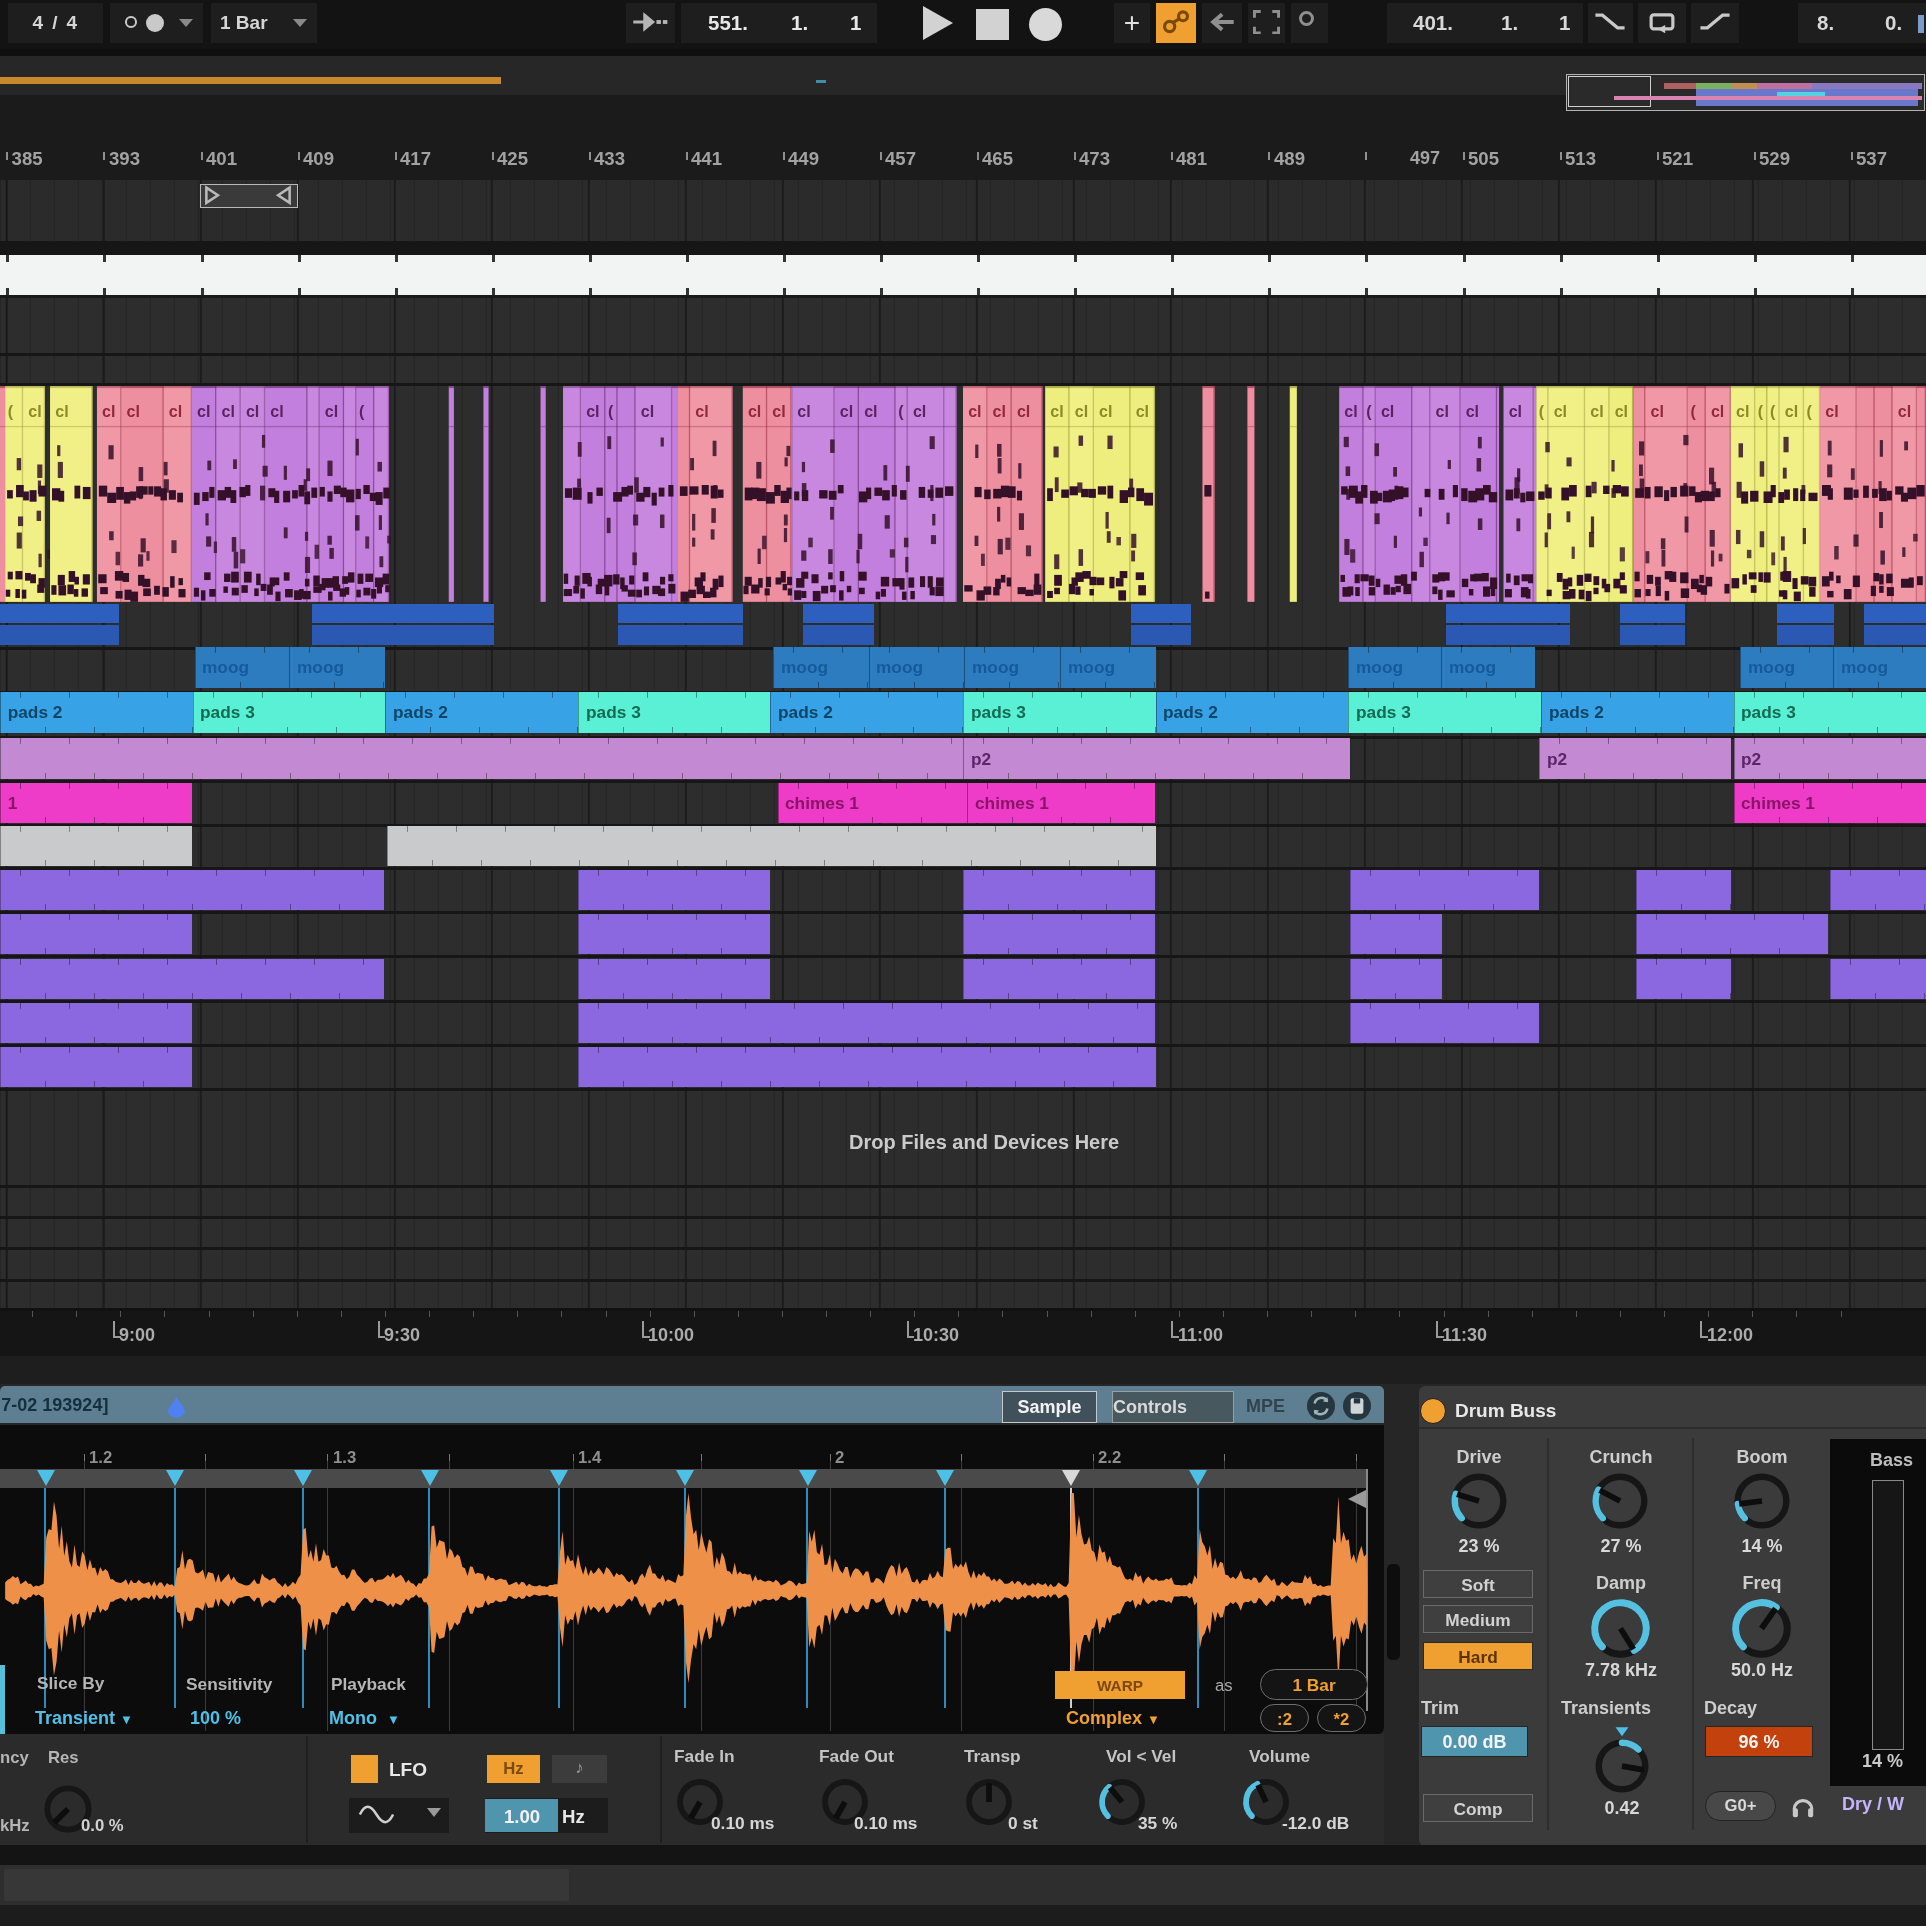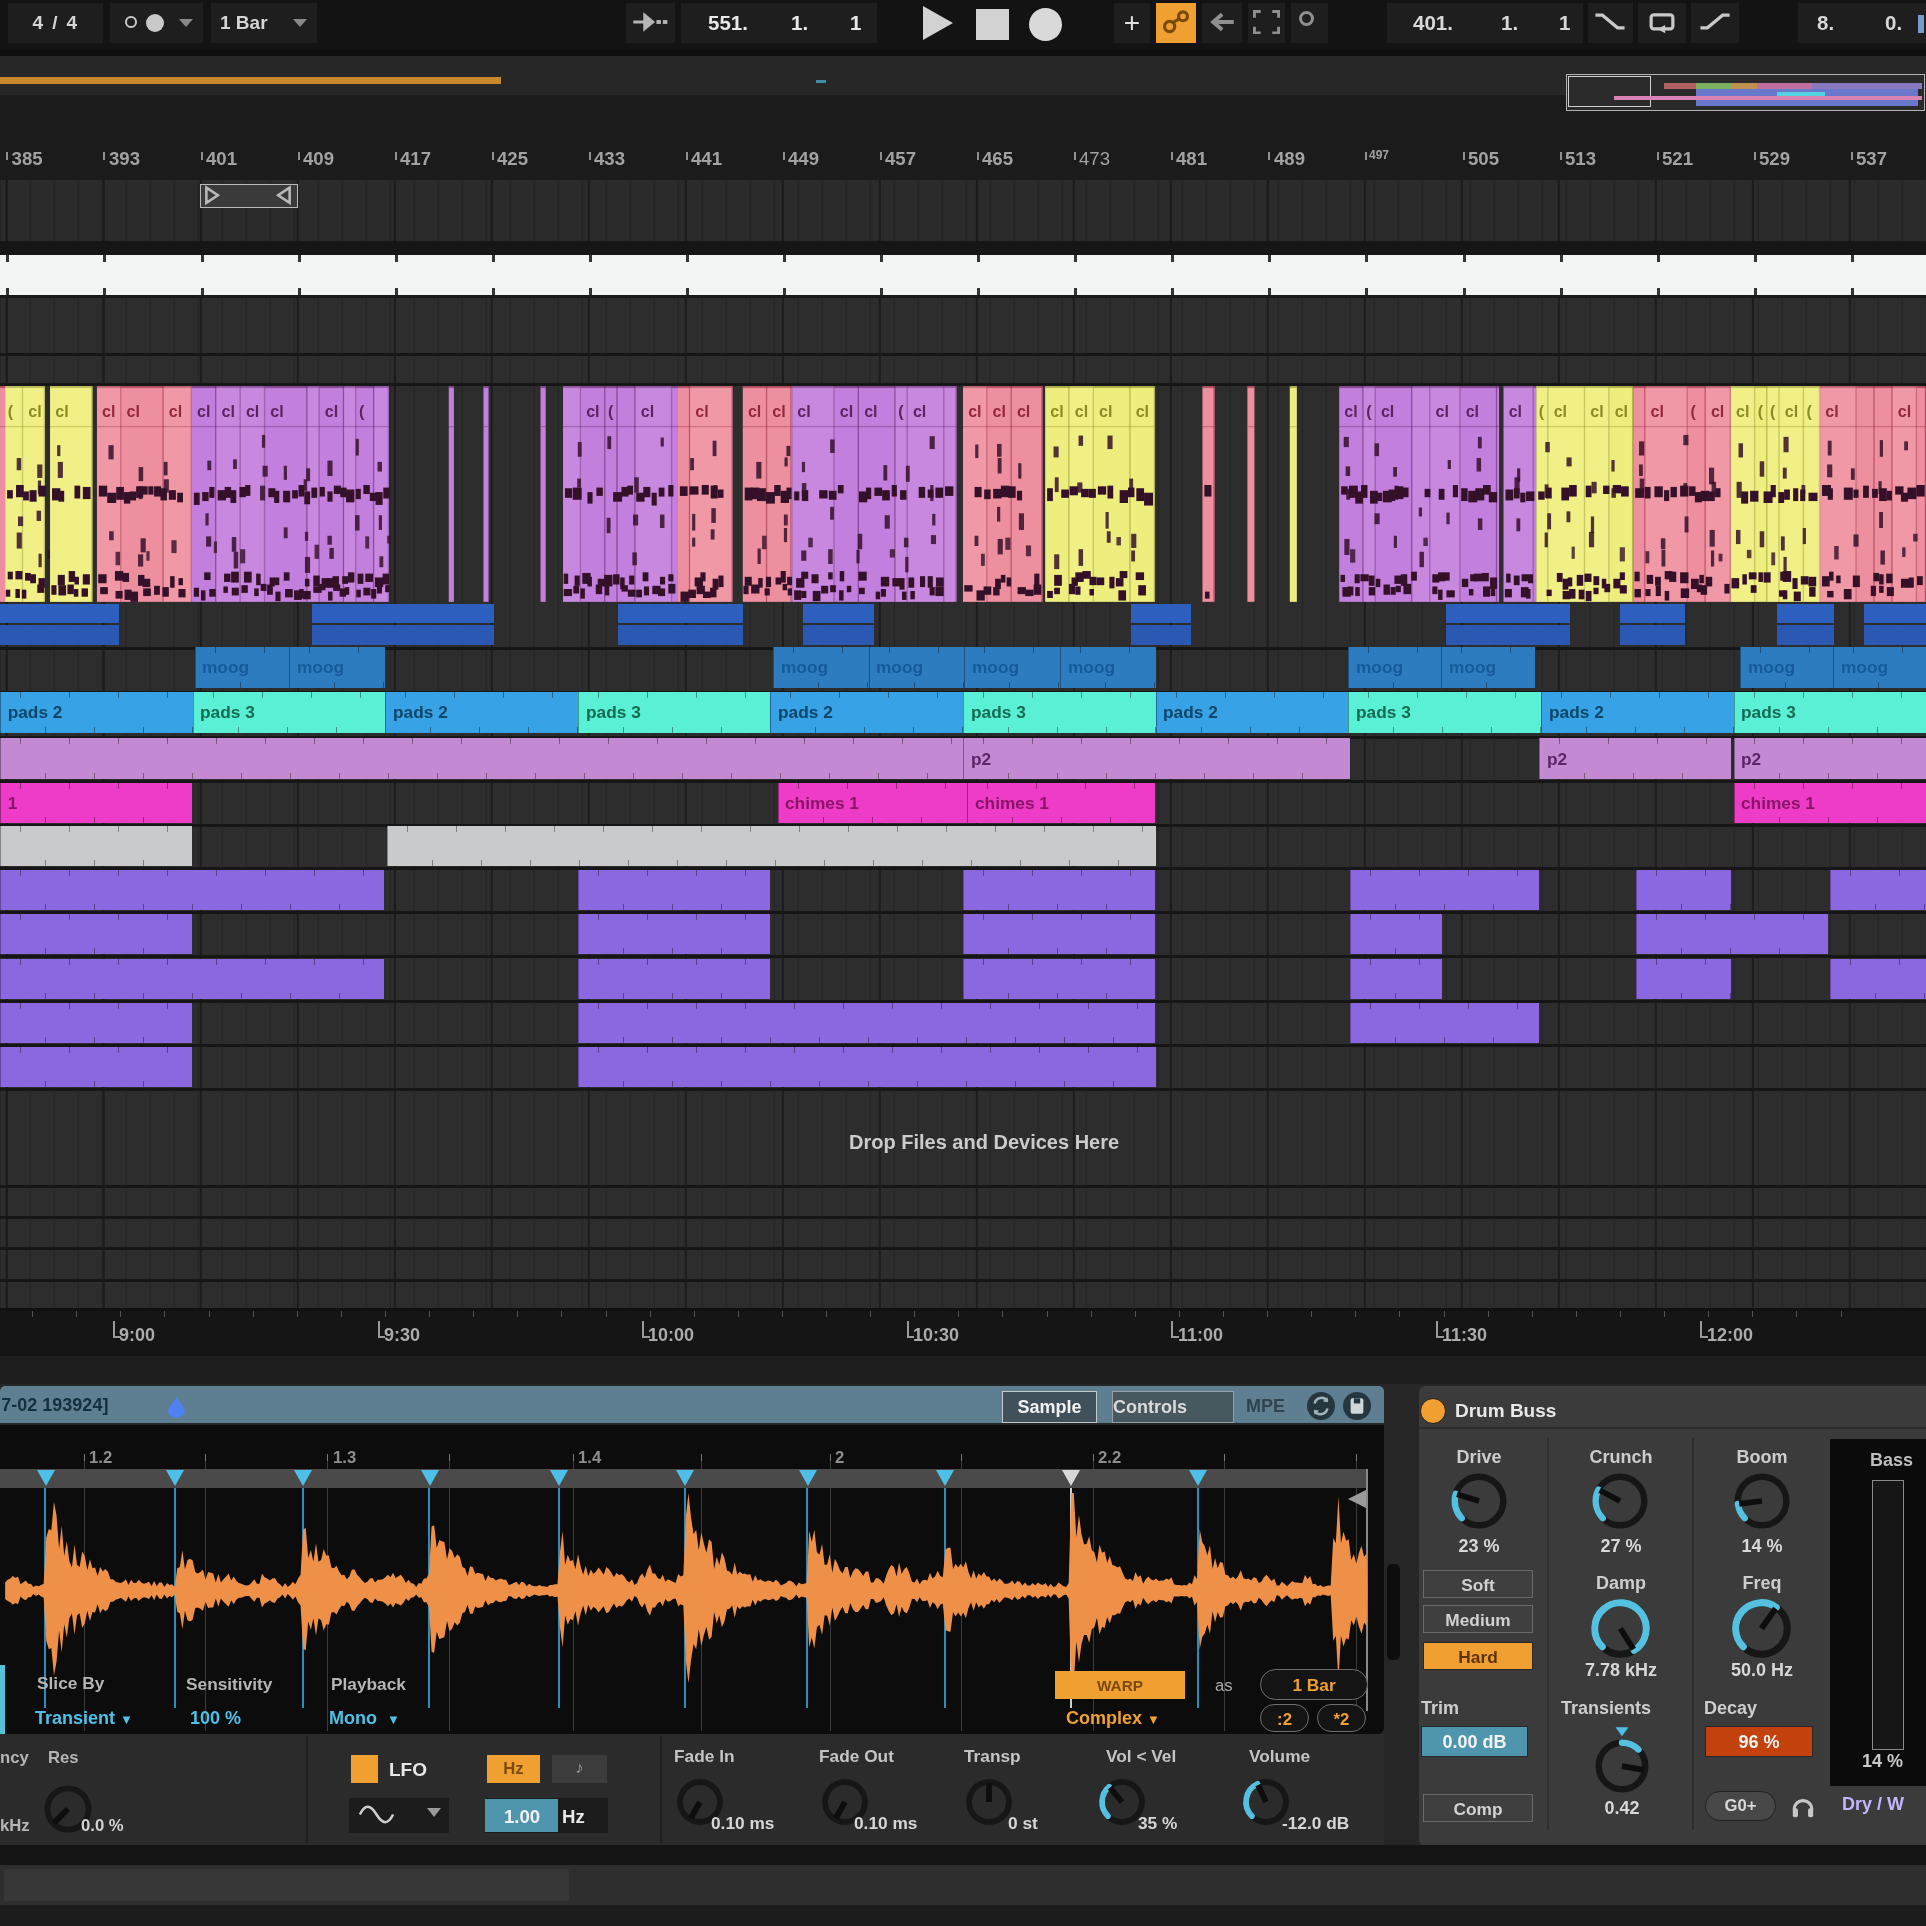--- a/index.html
+++ b/index.html
@@ -110,27 +110,27 @@
 <div class="abs" style="left:594px;top:148px;font-size:18.6px;font-weight:bold;color:#a2a2a2;white-space:nowrap">433</div>
 <div class="abs" style="left:686px;top:152px;width:1.9px;height:7.7px;background:#8f8f8f"></div>
 <div class="abs" style="left:691px;top:148px;font-size:18.6px;font-weight:bold;color:#a2a2a2;white-space:nowrap">441</div>
 <div class="abs" style="left:783px;top:152px;width:1.9px;height:7.7px;background:#8f8f8f"></div>
 <div class="abs" style="left:788px;top:148px;font-size:18.6px;font-weight:bold;color:#a2a2a2;white-space:nowrap">449</div>
 <div class="abs" style="left:880px;top:152px;width:1.9px;height:7.7px;background:#8f8f8f"></div>
 <div class="abs" style="left:885px;top:148px;font-size:18.6px;font-weight:bold;color:#a2a2a2;white-space:nowrap">457</div>
 <div class="abs" style="left:977px;top:152px;width:1.9px;height:7.7px;background:#8f8f8f"></div>
 <div class="abs" style="left:982px;top:148px;font-size:18.6px;font-weight:bold;color:#a2a2a2;white-space:nowrap">465</div>
 <div class="abs" style="left:1074px;top:152px;width:1.9px;height:7.7px;background:#8f8f8f"></div>
-<div class="abs" style="left:1079px;top:148px;font-size:18.6px;font-weight:normal;color:#a2a2a2;white-space:nowrap">473</div>
+<div class="abs" style="left:1079px;top:148px;font-size:18.6px;font-weight:bold;color:#a2a2a2;white-space:nowrap">473</div>
 <div class="abs" style="left:1171px;top:152px;width:1.9px;height:7.7px;background:#8f8f8f"></div>
 <div class="abs" style="left:1176px;top:148px;font-size:18.6px;font-weight:bold;color:#a2a2a2;white-space:nowrap">481</div>
 <div class="abs" style="left:1268px;top:152px;width:1.9px;height:7.7px;background:#8f8f8f"></div>
 <div class="abs" style="left:1274px;top:148px;font-size:18.6px;font-weight:bold;color:#a2a2a2;white-space:nowrap">489</div>
 <div class="abs" style="left:1365px;top:152px;width:1.9px;height:7.7px;background:#8f8f8f"></div>
-<div class="abs" style="left:1369px;top:148px;font-size:12px;font-weight:bold;color:#a2a2a2;white-space:nowrap">497</div>
+<div class="abs" style="left:1410px;top:148px;font-size:18px;font-weight:bold;color:#a2a2a2;white-space:nowrap">497</div>
 <div class="abs" style="left:1463px;top:152px;width:1.9px;height:7.7px;background:#8f8f8f"></div>
 <div class="abs" style="left:1468px;top:148px;font-size:18.6px;font-weight:bold;color:#a2a2a2;white-space:nowrap">505</div>
 <div class="abs" style="left:1560px;top:152px;width:1.9px;height:7.7px;background:#8f8f8f"></div>
 <div class="abs" style="left:1565px;top:148px;font-size:18.6px;font-weight:bold;color:#a2a2a2;white-space:nowrap">513</div>
 <div class="abs" style="left:1657px;top:152px;width:1.9px;height:7.7px;background:#8f8f8f"></div>
 <div class="abs" style="left:1662px;top:148px;font-size:18.6px;font-weight:bold;color:#a2a2a2;white-space:nowrap">521</div>
 <div class="abs" style="left:1754px;top:152px;width:1.9px;height:7.7px;background:#8f8f8f"></div>
 <div class="abs" style="left:1759px;top:148px;font-size:18.6px;font-weight:bold;color:#a2a2a2;white-space:nowrap">529</div>
 <div class="abs" style="left:1851px;top:152px;width:1.9px;height:7.7px;background:#8f8f8f"></div>
 <div class="abs" style="left:1856px;top:148px;font-size:18.6px;font-weight:bold;color:#a2a2a2;white-space:nowrap">537</div>

